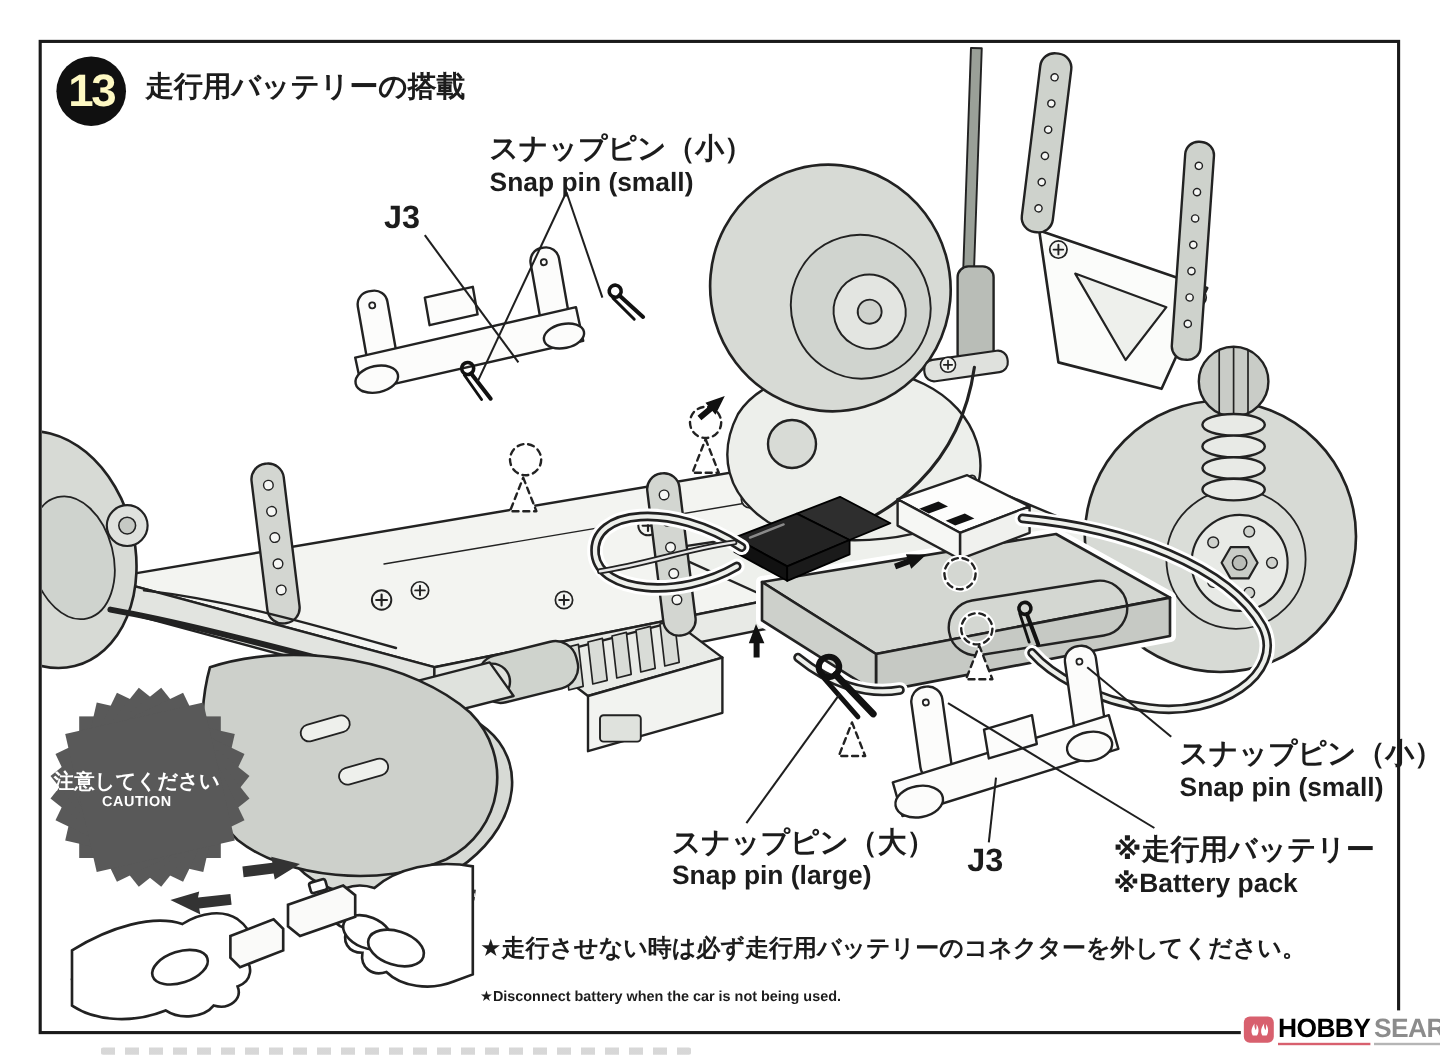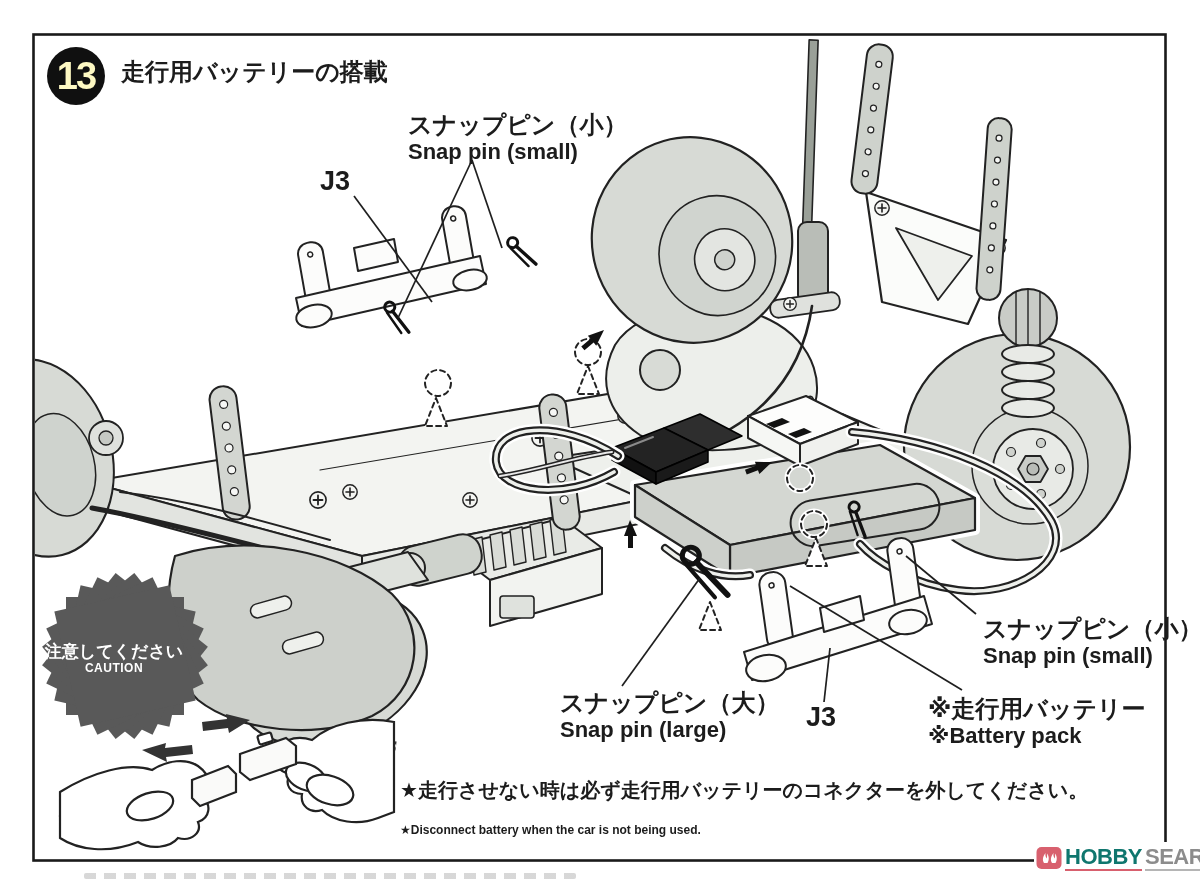--- a/index.html
+++ b/index.html
@@ -22,21 +22,21 @@
   .caution-txt{position:absolute;left:28px;width:172px;text-align:center;color:#ffffff;font-weight:700;white-space:nowrap;}
   .caution-ja{top:640px;font-size:17px;}
   .caution-en{top:661px;font-size:12px;letter-spacing:.5px;}
   .note{position:absolute;left:368px;font-weight:700;white-space:nowrap;margin-left:32px;}
   .note-ja{top:777px;font-size:20px;}
   .note-en{top:823px;font-size:12px;}
   .watermark{
     position:absolute;left:1034px;top:842px;height:32px;display:flex;align-items:center;
     background:#ffffff;padding:0 2px;gap:3px;
   }
-  .wm-first{color:#0f766e;font-size:22px;font-weight:800;letter-spacing:-.5px;border-bottom:2px solid #d8606e;line-height:1.05;}
+  .wm-first{color:#000000;font-size:22px;font-weight:800;letter-spacing:-.5px;border-bottom:2px solid #d8606e;line-height:1.05;}
   .wm-second{color:#8c8c8c;font-size:22px;font-weight:700;letter-spacing:-.5px;border-bottom:2px solid #b5b5b5;line-height:1.05;}
   .cutoff{
     position:absolute;left:84px;top:873px;width:492px;height:6px;opacity:.5;border-radius:2px;
     background:repeating-linear-gradient(90deg,#b0b0b0 0 12px,transparent 12px 20px);
   }
 </style>
 </head>
 <body>
 
 <div class="page">

